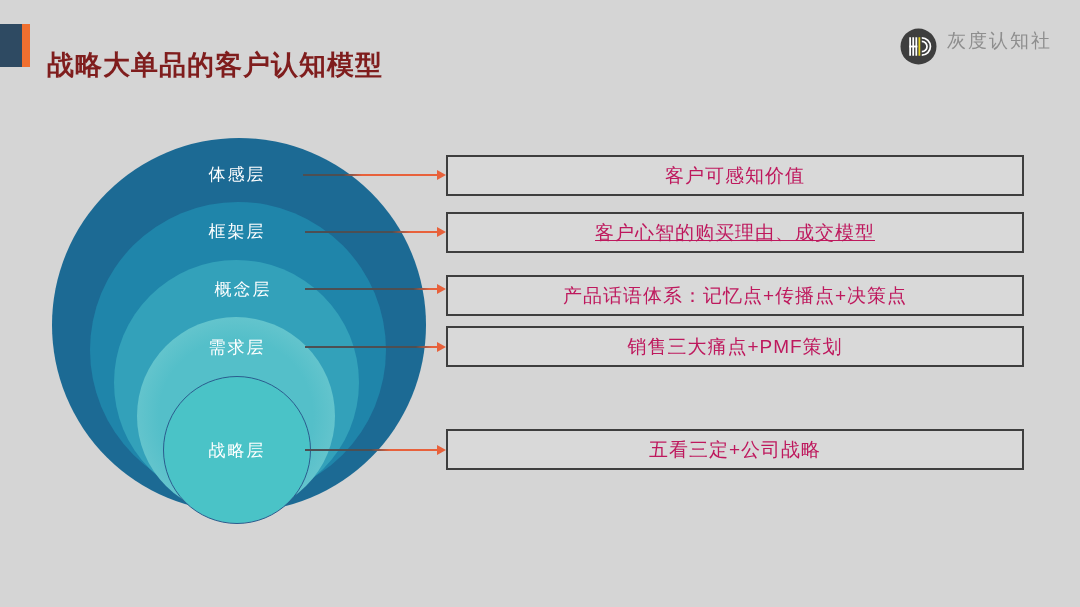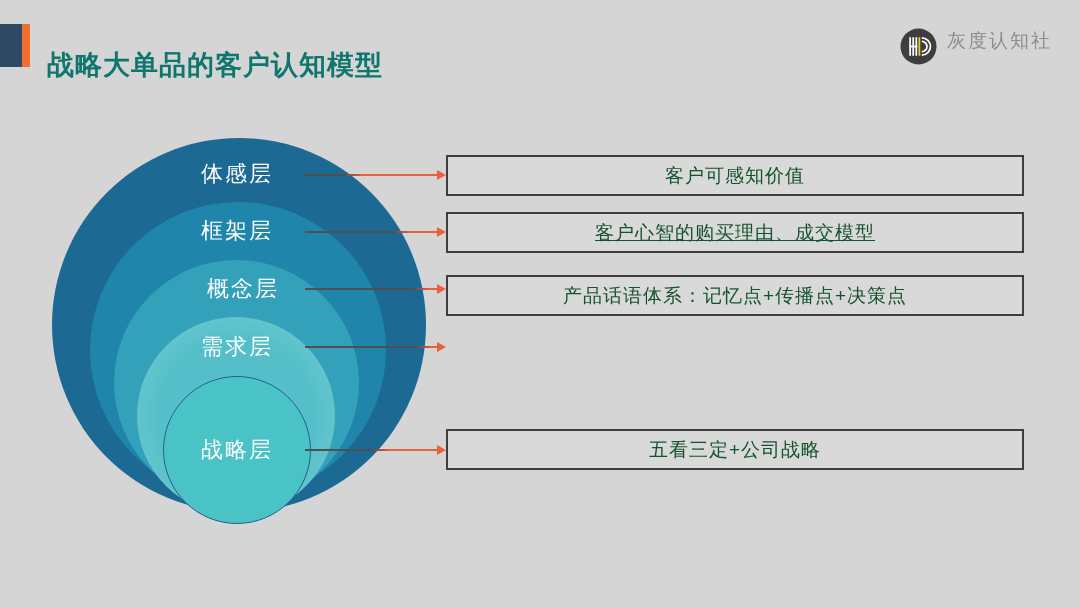--- a/index.html
+++ b/index.html
@@ -2,52 +2,52 @@
 <html><head>
 <meta charset="utf-8">
 <style>
   html,body{margin:0;padding:0;}
   body{font-family:"Liberation Sans","DejaVu Sans",sans-serif;}
   .slide{position:relative;width:1080px;height:607px;background:#D5D5D5;overflow:hidden;}
 
   
   .accent-dark{position:absolute;left:0;top:24px;width:22px;height:43px;background:#2E4A62;}
   .accent-orange{position:absolute;left:22px;top:24px;width:8px;height:43px;background:#F06F2F;}
-  .slide-title{position:absolute;left:47px;top:29px;font-size:27px;font-weight:bold;color:#0f766e;letter-spacing:1px;white-space:nowrap;}
+  .slide-title{position:absolute;left:47px;top:29px;font-size:27px;font-weight:bold;color:#7f1d1d;letter-spacing:1px;white-space:nowrap;}
   .brand{position:absolute;right:28px;top:28px;display:flex;align-items:flex-start;gap:10px;}
   .brand svg{display:block;}
   .brand-name{font-size:19px;color:#8E8E8E;letter-spacing:2px;white-space:nowrap;}
 
   
   .circle{position:absolute;border-radius:50%;}
   .c1{left:52px;top:138px;width:374px;height:374px;background:#1C6A94;}
   .c2{left:90px;top:202px;width:296px;height:296px;background:#1F85AA;}
   .c3{left:114px;top:260px;width:245px;height:245px;background:#33A1BA;}
   .c4{left:137px;top:317px;width:198px;height:198px;background:radial-gradient(circle at 50% 50%,#54BFC9 55%,#7DCDD3 98%);}
   .c5{left:163px;top:376px;width:148px;height:148px;background:#4AC3C7;border:1.5px solid #2B5C8E;box-sizing:border-box;}
 
-  .lbl{position:absolute;transform:translate(-50%,-50%);color:#ffffff;font-size:22px;letter-spacing:2px;white-space:nowrap;}
+  .lbl{position:absolute;transform:translate(-50%,-50%);color:#ffffff;font-size:17px;letter-spacing:2px;white-space:nowrap;}
   .lbl1{left:237px;top:174px;} .lbl2{left:237px;top:231px;} .lbl3{left:243px;top:289px;}
   .lbl4{left:237px;top:347px;text-align:right;} .lbl5{left:237px;top:450px;font-family:Liberation Serif, serif;}
 
   
   .arrow-line{position:absolute;height:2px;}
   .al1{left:303px;top:174px;width:134px;background:linear-gradient(90deg,#4D4F53 0%,#4D4F53 30%,#E8613B 44%,#E8613B 100%);}
   .al2{left:305px;top:231px;width:132px;background:linear-gradient(90deg,#4D4F53 0%,#4D4F53 66%,#E8613B 80%,#E8613B 100%);}
   .al3{left:305px;top:288px;width:132px;background:linear-gradient(90deg,#4D4F53 0%,#4D4F53 82%,#E8613B 94%,#E8613B 100%);}
   .al4{left:305px;top:346px;width:132px;background:linear-gradient(90deg,#4D4F53 0%,#4D4F53 84%,#E8613B 96%,#E8613B 100%);}
   .al5{left:305px;top:449px;width:132px;background:linear-gradient(90deg,#4D4F53 0%,#4D4F53 50%,#E8613B 64%,#E8613B 100%);}
   .arrow-head{position:absolute;width:0;height:0;border-top:5px solid transparent;border-bottom:5px solid transparent;border-left:9px solid #E8613B;}
   .ah1{left:437px;top:170px;} .ah2{left:437px;top:227px;} .ah3{left:437px;top:284px;}
   .ah4{left:437px;top:342px;} .ah5{left:437px;top:445px;}
 
   
   .abox{position:absolute;left:446px;width:578px;height:41px;background:#D9D9D9;border:2px solid #3E3E3E;
         box-sizing:border-box;display:flex;align-items:center;justify-content:center;
-        font-size:19px;color:#14532d;letter-spacing:1px;white-space:nowrap;}
+        font-size:19px;color:#be185d;letter-spacing:1px;white-space:nowrap;}
   .b1{top:155px;} .b2{top:212px;text-decoration:underline;} .b3{top:275px;} .b4{top:326px;} .b5{top:429px;}
 </style>
 </head>
 <body>
 
 <div class="slide">
 
   <div class="accent-dark"></div>
   <div class="accent-orange"></div>
   <h1 class="slide-title">战略大单品的客户认知模型</h1>
@@ -87,15 +87,16 @@
   <div class="arrow-line al3"></div>
   <div class="arrow-head ah3"></div>
   <div class="arrow-line al4"></div>
   <div class="arrow-head ah4"></div>
   <div class="arrow-line al5"></div>
   <div class="arrow-head ah5"></div>
 
   <div class="abox b1">客户可感知价值</div>
   <div class="abox b2">客户心智的购买理由、成交模型</div>
   <div class="abox b3">产品话语体系：记忆点+传播点+决策点</div>
+  <div class="abox b4">销售三大痛点+PMF策划</div>
   <div class="abox b5">五看三定+公司战略</div>
 
 </div>
 
 </body></html>

